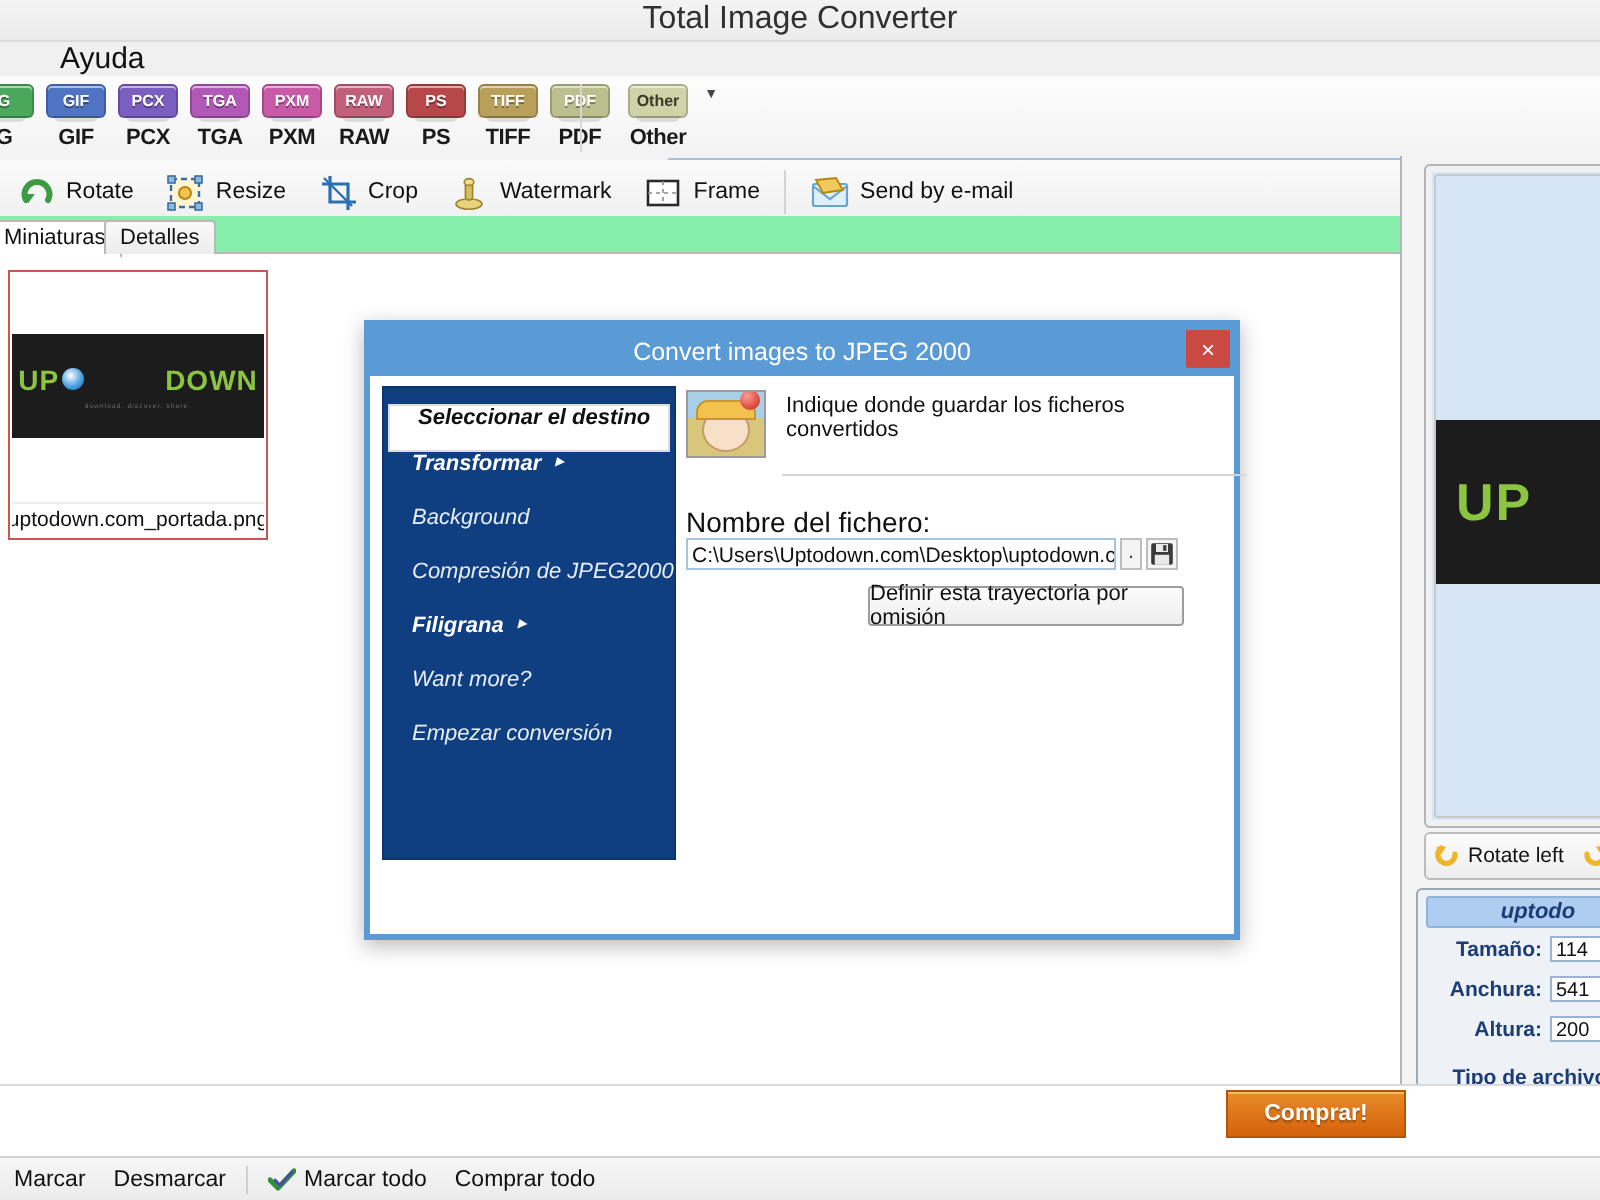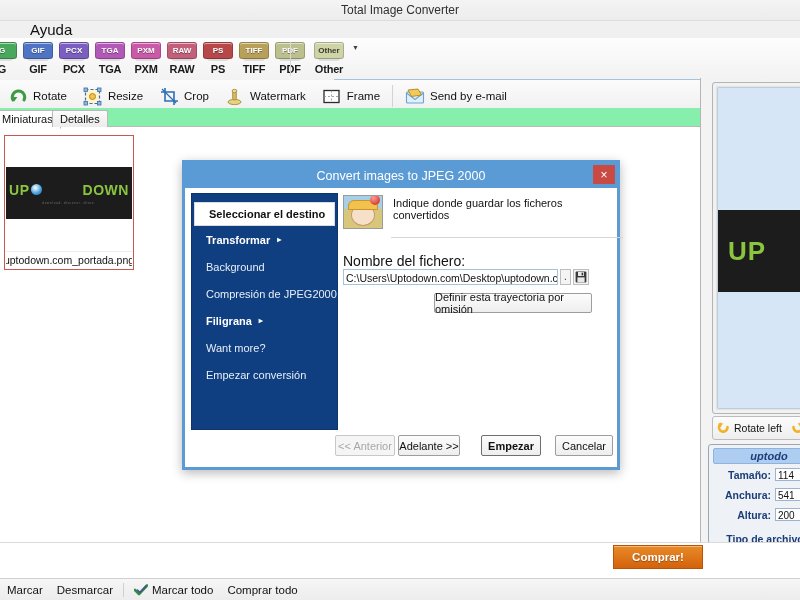--- a/index.html
+++ b/index.html
@@ -13,21 +13,21 @@
   }
   .app{position:absolute;left:0;top:0;width:800px;height:600px;overflow:hidden;background:#fff;}
 
   
   .titlebar{
     position:absolute;left:0;top:0;width:800px;height:20px;
     background:linear-gradient(#f4f4f4,#ececed);
     border-bottom:1px solid #dcdcdc;
     display:flex;align-items:center;justify-content:center;
   }
-  .titlebar .t{font-size:12px;color:#303030;}
+  .titlebar .t{font-size:16px;color:#303030;}
 
   
   .menubar{
     position:absolute;left:0;top:21px;width:800px;height:17px;
     background:#f0f0f0;border-bottom:1px solid #e2e2e2;
     display:flex;align-items:center;
   }
   .menubar .mi{padding:0 6px;font-size:15px;color:#111;line-height:17px;margin-left:24px;}
 
   
@@ -225,22 +225,22 @@
     position:absolute;right:2px;top:2px;width:22px;height:19px;
     background:#c94a43;color:#fff;font-size:12px;
     display:flex;align-items:center;justify-content:center;border-radius:1px;
   }
   .dlg-body{position:absolute;left:0;top:25px;right:0;bottom:0;background:#fff;}
   .dlg-nav{
     position:absolute;left:6px;top:5px;width:145px;height:235px;
     background:#0f3f80;border:1px solid #0c356d;
   }
   .navitem{
-    height:27px;display:flex;align-items:center;padding-left:14px;
-    font-size:11px;color:#e7eef8;
+    height:27px;display:flex;align-items:flex-start;padding-left:14px;
+    font-size:11px;color:#e7eef8;font-style:italic;
   }
   .navitem.sel{
     background:#fff;color:#111;font-weight:bold;
     margin:0 2px;height:22px;border:1px solid #dcdcdc;
   }
   .navitem.bold{font-weight:bold;color:#fff;}
   .navitem .arw{margin-left:7px;font-size:8px;}
   .dlg-main{position:absolute;left:158px;top:5px;right:6px;bottom:40px;}
   .hintrow{display:flex;align-items:flex-start;}
   .hinticon{
@@ -593,22 +593,16 @@
               <rect x="3" y="1" width="6" height="4" fill="#e9e9e9"></rect>
               <rect x="6.6" y="1.6" width="1.6" height="2.8" fill="#3a3a3a"></rect>
               <rect x="2.4" y="6.4" width="7.2" height="5" fill="#e9e9e9"></rect>
             </svg>
           </div>
         </div>
 
         <div class="defbtn">Definir esta trayectoria por omisión</div>
       </div>
 
-      <div class="dlg-foot" id="dlgfoot">
-          <div class="btn dis" style="left: 150px; width: 60px;">&lt;&lt; Anterior</div>
-          <div class="btn" style="left: 213px; width: 62px;">Adelante &gt;&gt;</div>
-          <div class="btn bold" style="left: 296px; width: 60px;">Empezar</div>
-          <div class="btn" style="left: 370px; width: 58px;">Cancelar</div>
-        </div>
     </div>
   </div>
 
 </div>
 
 </body></html>

